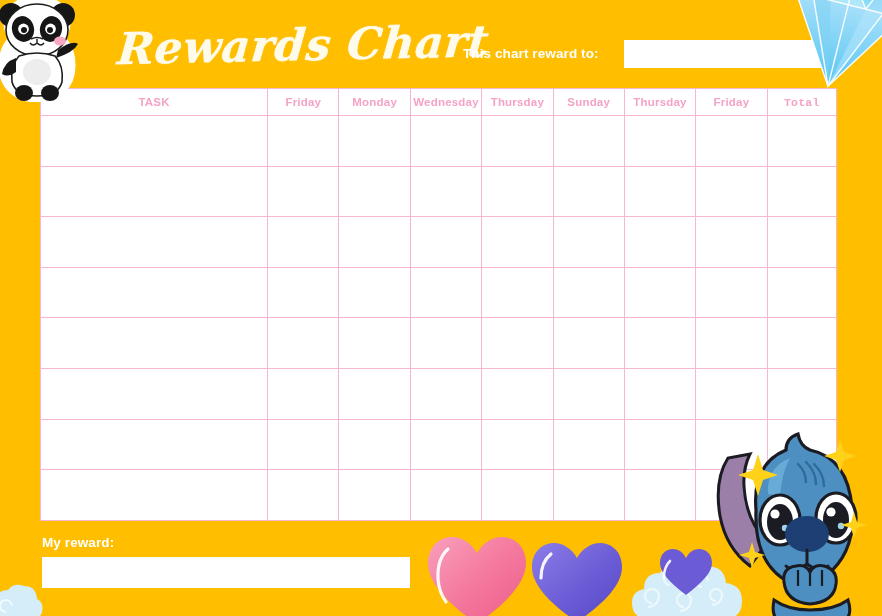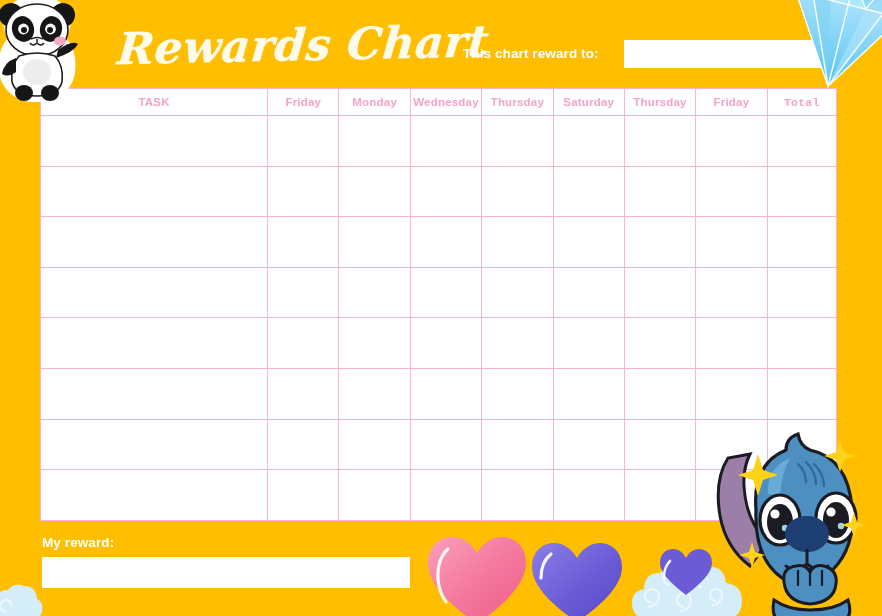--- a/index.html
+++ b/index.html
@@ -234,21 +234,21 @@
   </svg>
 
   <table id="chart-table">
     <thead>
       <tr>
         <th class="col-task">TASK</th>
         <th class="col-day">Friday</th>
         <th class="col-day">Monday</th>
         <th class="col-day">Wednesday</th>
         <th class="col-day">Thursday</th>
-        <th class="col-day">Saturday</th>
+        <th class="col-day">Sunday</th>
         <th class="col-day">Thursday</th>
         <th class="col-day">Friday</th>
         <th class="col-total">Total</th>
       </tr>
     </thead>
     <tbody id="table-body">
         <tr>
           <td class="col-task"></td>
           <td class="col-day"></td>
           <td class="col-day"></td>

